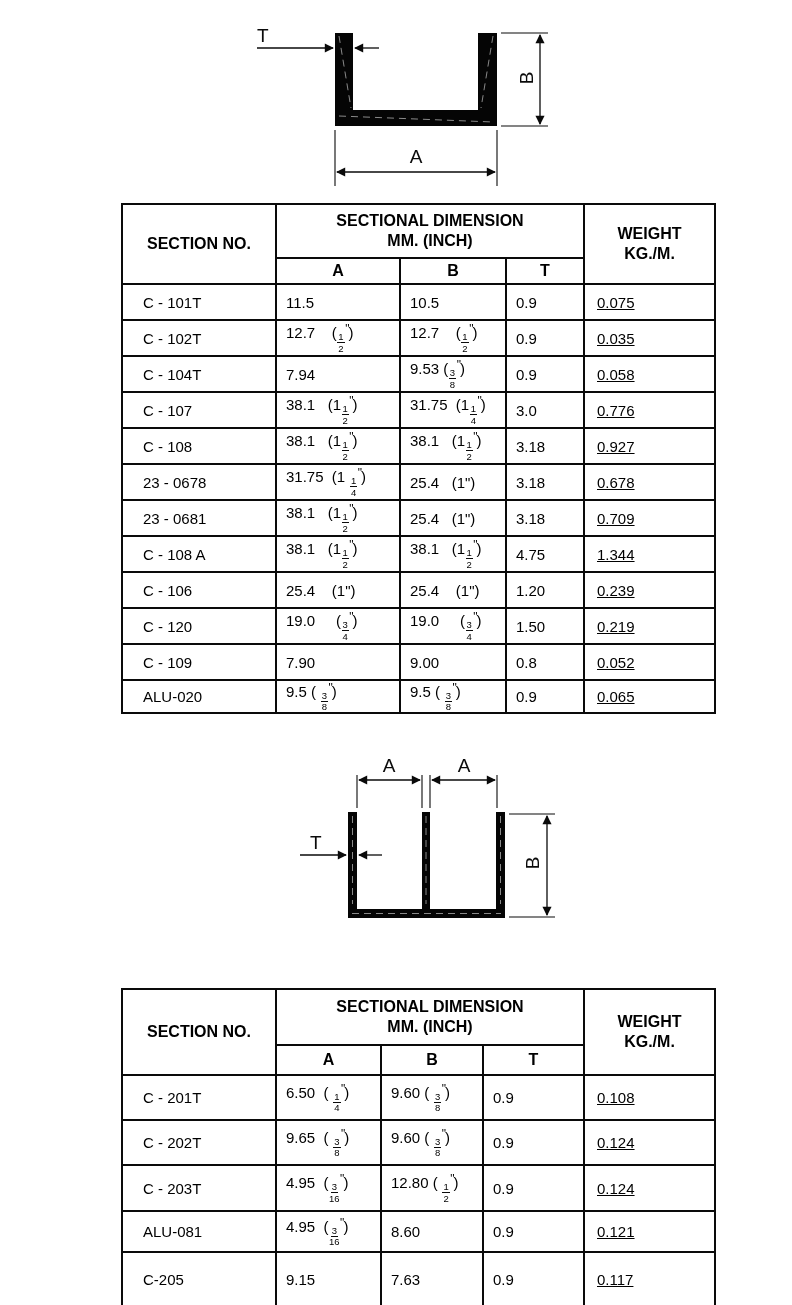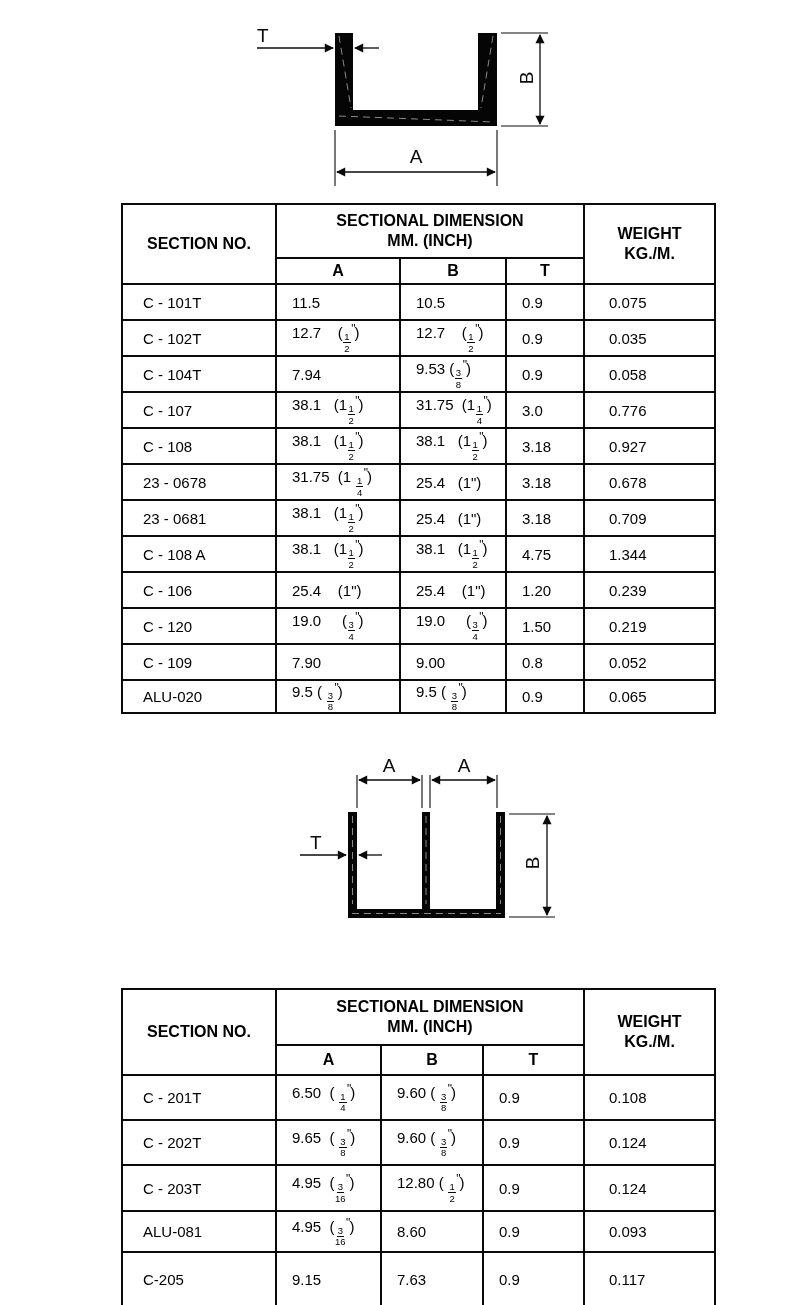--- a/index.html
+++ b/index.html
@@ -23,22 +23,22 @@
 
   
   table {
     position:absolute; border-collapse:collapse; table-layout:fixed;
     background:#fff;
   }
   th, td { border:2px solid #0a0a0a; overflow:hidden; }
   th { font-weight:bold; font-size:16px; text-align:center; line-height:1.25; }
   td { font-size:15px; font-weight:normal; text-align:left; white-space:pre; vertical-align:middle; }
   td.c-section { padding-left:20px; }
-  td.c-a, td.c-b, td.c-t { padding-left:15px; }
-  td.c-w { padding-left:24px; }
+  td.c-a, td.c-b, td.c-t { padding-left:9px; }
+  td.c-w { padding-left:12px;text-decoration:underline; }
 
   #table1 { left:121px; top:203px; width:593px; }
   #table1 thead tr.group-row { height:54px; }
   #table1 thead tr.sub-row   { height:26px; }
   #table1 tbody tr { height:36px; }
   #table1 tbody tr:last-child { height:30px; }
 
   #table2 { left:121px; top:988px; width:593px; }
   #table2 thead tr.group-row { height:56px; }
   #table2 thead tr.sub-row   { height:30px; }
@@ -292,21 +292,21 @@
           <td class="c-a">4.95  (<span class="frac"><span class="num">3</span><span class="den">16</span></span><span class="inchmark">"</span>)</td>
           <td class="c-b">12.80 ( <span class="frac"><span class="num">1</span><span class="den">2</span></span><span class="inchmark">"</span>)</td>
           <td class="c-t">0.9</td>
           <td class="c-w">0.124</td>
         </tr>
         <tr>
           <td class="c-section">ALU-081</td>
           <td class="c-a">4.95  (<span class="frac"><span class="num">3</span><span class="den">16</span></span><span class="inchmark">"</span>)</td>
           <td class="c-b">8.60</td>
           <td class="c-t">0.9</td>
-          <td class="c-w">0.093</td>
+          <td class="c-w">0.121</td>
         </tr>
         <tr>
           <td class="c-section">C-205</td>
           <td class="c-a">9.15</td>
           <td class="c-b">7.63</td>
           <td class="c-t">0.9</td>
           <td class="c-w">0.117</td>
         </tr>
       </tbody>
   </table>

